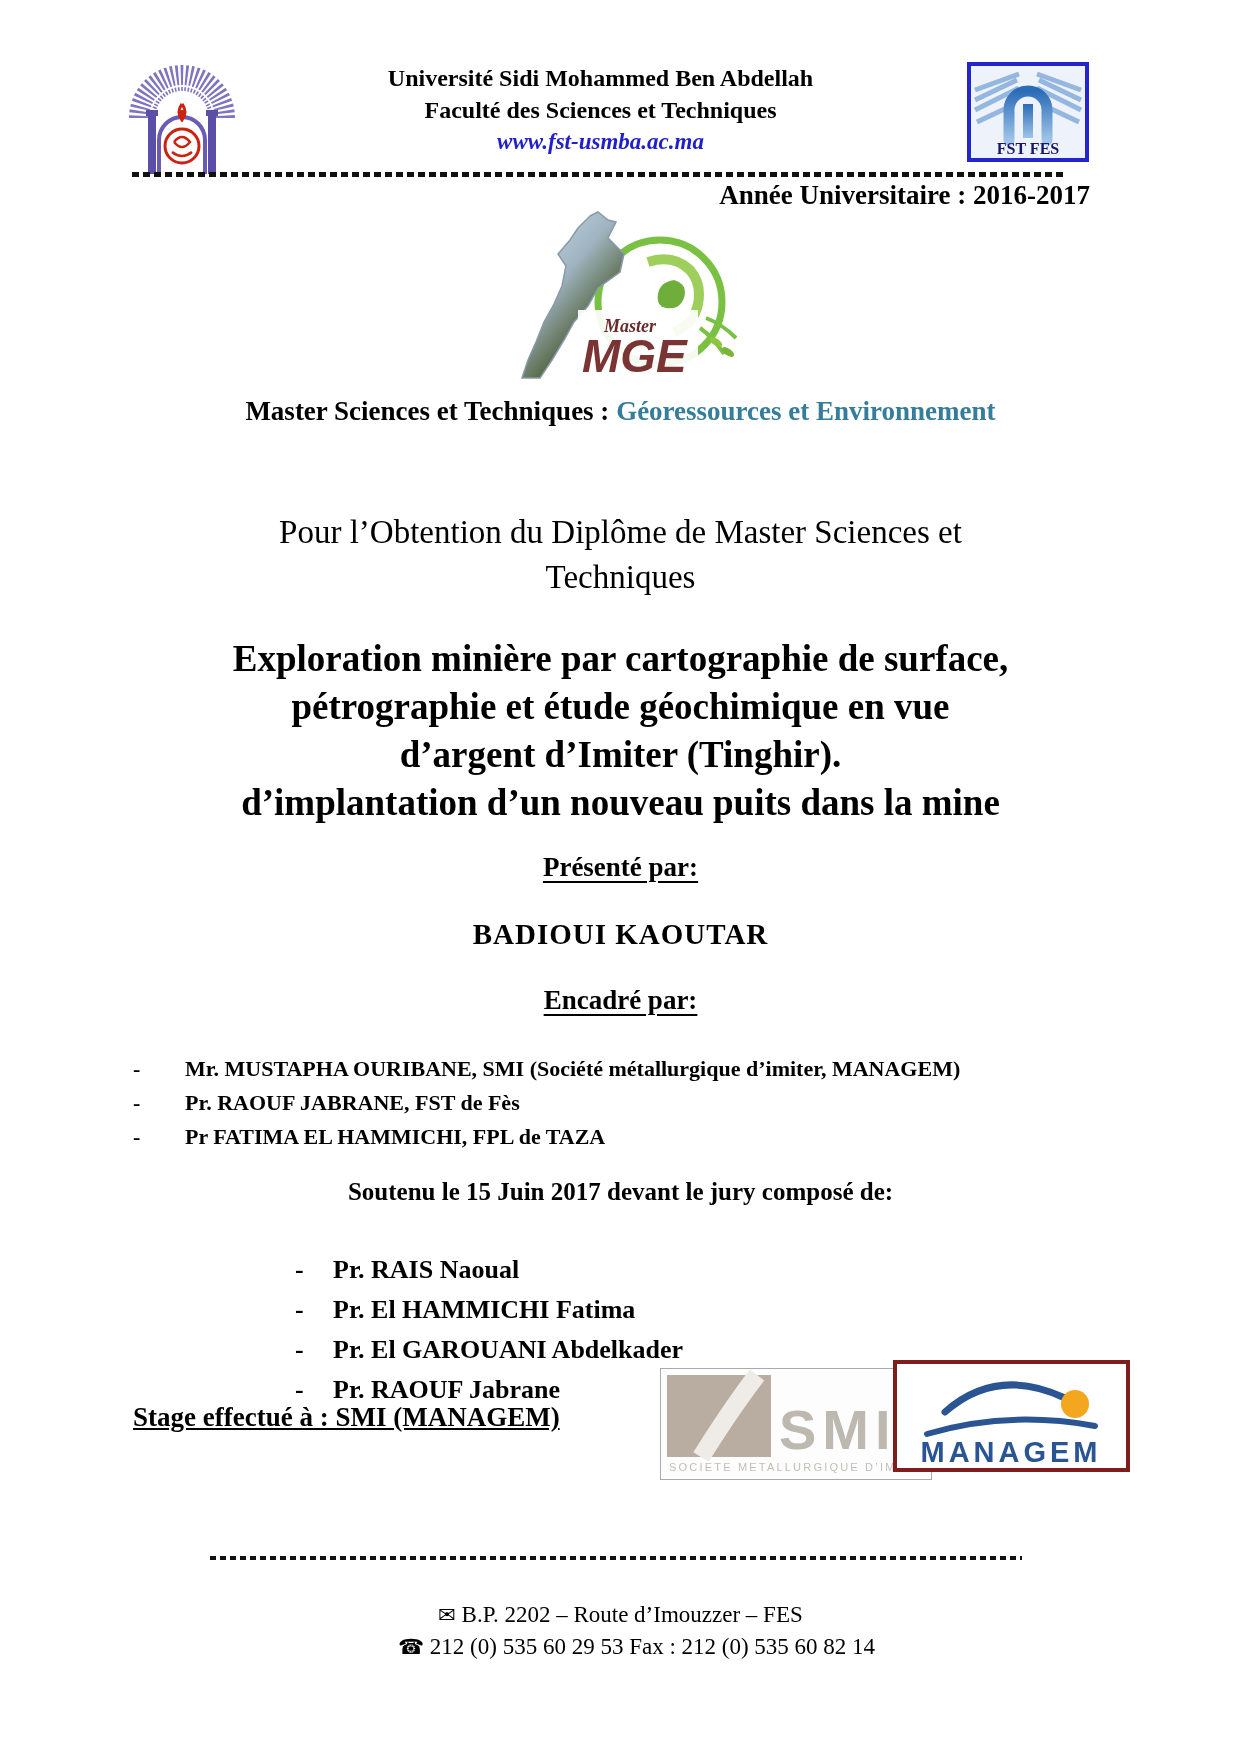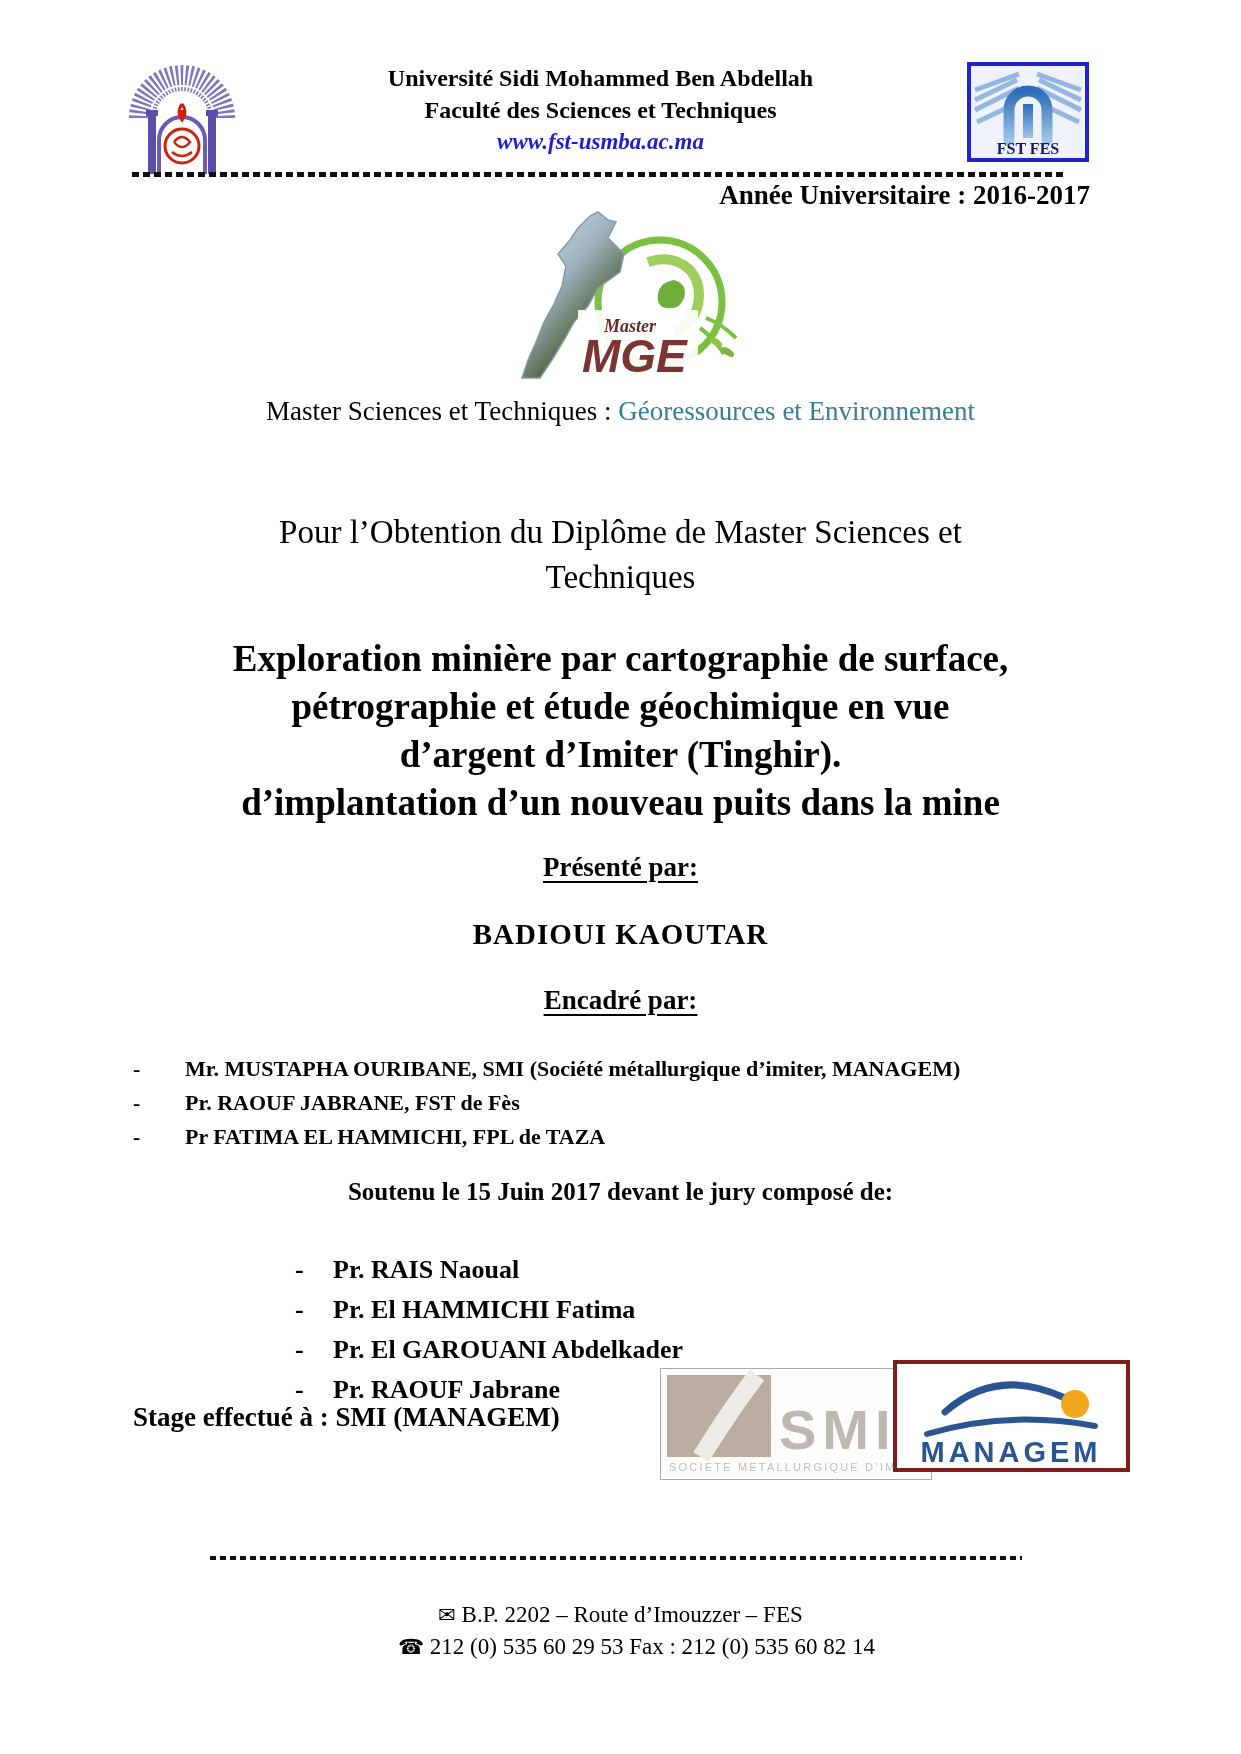--- a/index.html
+++ b/index.html
@@ -14,21 +14,21 @@
   
   .hdr-text { top:62px; line-height:32px; font-size:24px; font-weight:bold; }
   .hdr-link { color:#1f1fcc; font-style:italic; font-size:23px; }
   .dashline-top {
     top:172px; left:132px; width:934px; height:5px;
     background:repeating-linear-gradient(90deg,#111 0 7px,transparent 7px 11px);
   }
   .annee { top:180px; right:151px; font-size:27px; font-weight:bold; }
 
   
-  .program { top:396px; font-size:27px; font-weight:normal; }
+  .program { top:396px; font-size:27px; font-weight:bold; }
   .program .teal { }
 
   .memoire-title { top:470px; font-size:32px; font-weight:bold; letter-spacing:.5px; }
   .memoire-sub { top:510px; font-size:33px; line-height:45px; }
 
   .thesis { top:635px; font-size:37px; font-weight:bold; line-height:48px; }
 
   .presente { top:852px; font-size:27px; font-weight:bold; }
   .presente span, .encadre span { text-decoration:underline; text-decoration-thickness:2px; text-underline-offset:5px; }
   .author { top:918px; font-size:29px; font-weight:bold; letter-spacing:1px; }
@@ -36,21 +36,21 @@
 
   .suplist { top:1052px; left:133px; right:80px; font-size:22px; font-weight:bold; }
   .suplist .row { display:flex; line-height:34px; }
   .suplist .marker { width:52px; flex:0 0 52px; }
 
   .defense { top:1178px; font-size:25px; font-weight:bold; }
   .jurylist { top:1250px; left:295px; font-size:26px; font-weight:bold; }
   .jurylist .row { display:flex; line-height:40px; }
   .jurylist .marker { width:38px; flex:0 0 38px; }
 
-  .stage { top:1402px; left:133px; font-size:27px; font-weight:bold; }
+  .stage { top:1402px; left:133px; font-size:27px; font-weight:bold;text-decoration:underline; }
 
   
   .smi-box { left:660px; top:1368px; width:270px; height:110px; background:#fdfdfd;
     border:1px solid #aaa; }
   
   .mgm-box { left:893px; top:1360px; width:229px; height:104px; background:#fff;
     border:4px solid #7f1d1d; }
 
   
   .dashline-bottom {

